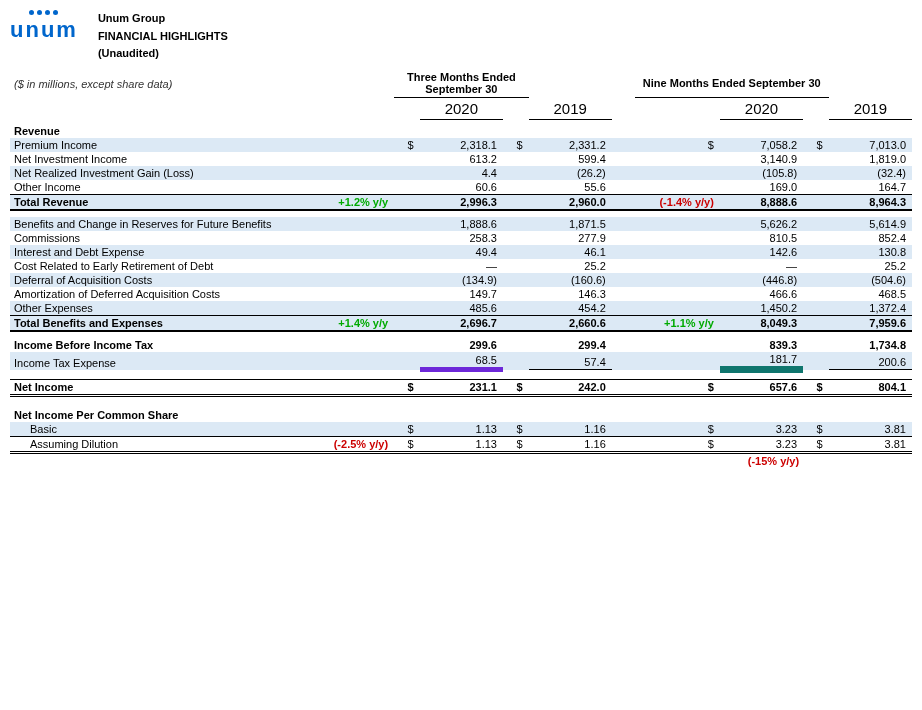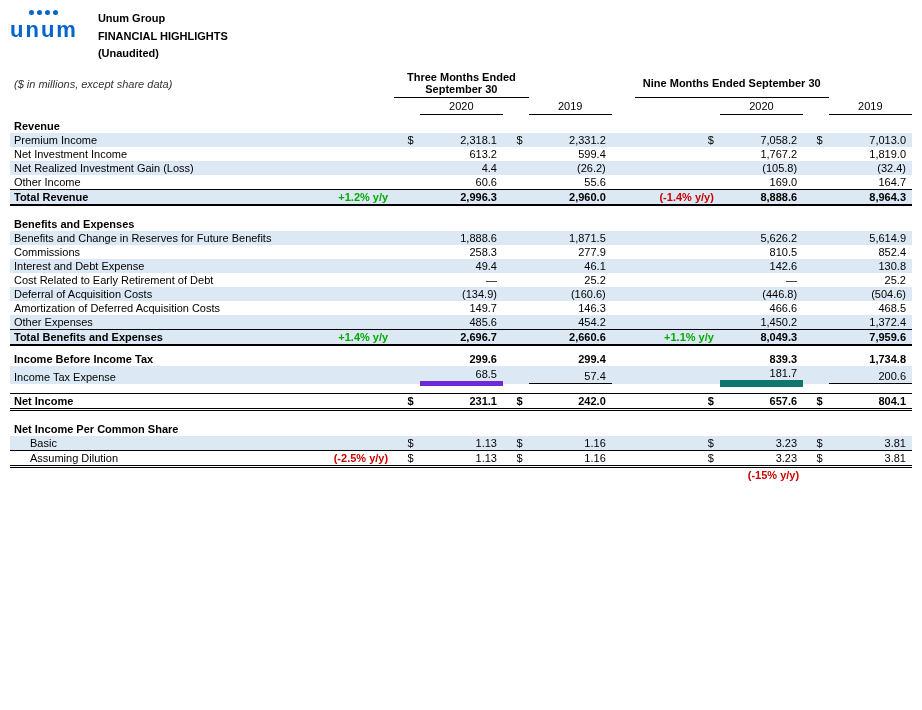--- a/index.html
+++ b/index.html
@@ -52,21 +52,21 @@
       font-size: 11px;
     }
     .section-label {
       font-style: italic;
       color: #333;
       padding: 2px 4px;
     }
     .col-header {
       text-align: center;
       font-weight: normal;
-      font-size: 11px;
+      font-size: 15px;
       padding: 2px 4px;
     }
     .period-header {
       text-align: center;
       font-size: 11px;
       font-weight: bold;
       border-bottom: 1px solid #000;
       padding-bottom: 2px;
     }
     .row-label {
@@ -191,21 +191,21 @@
 
     <tr>
       <td class="row-label">Net Investment Income</td>
       <td></td>
         <td></td>
       <td class="row-value">613.2</td>
       <td></td>
       <td class="row-value">599.4</td>
       <td></td>
         <td></td>
-      <td class="row-value">1,767.2</td>
+      <td class="row-value">3,140.9</td>
       <td></td>
       <td class="row-value">1,819.0</td>
     </tr>
 
     <tr class="highlight-row">
       <td class="row-label">Net Realized Investment Gain (Loss)</td>
       <td></td>
         <td></td>
       <td class="row-value">4.4</td>
       <td></td>
@@ -242,33 +242,20 @@
       <td class="row-value red-text" style="border-top:1px solid #000; border-bottom:2px solid #000;">(-1.4% y/y)</td>
       <td class="row-value" style="border-top:1px solid #000; border-bottom:2px solid #000;">8,888.6</td>
       <td style="border-top:1px solid #000; border-bottom:2px solid #000;"></td>
       <td class="row-value" style="border-top:1px solid #000; border-bottom:2px solid #000;">8,964.3</td>
     </tr>
 
     <tr class="divider-row">
       <td colspan="11"></td>
     </tr>
 
-    <tr class="section-title">
-      <td class="row-label">Benefits and Expenses</td>
-      <td></td>
-        <td></td>
-        <td></td>
-        <td></td>
-        <td></td>
-        <td></td>
-        <td></td>
-        <td></td>
-        <td></td>
-        <td></td>
-    </tr>
 
     <tr class="highlight-row">
       <td class="row-label">Benefits and Change in Reserves for Future Benefits</td>
       <td></td>
         <td></td>
       <td class="row-value">1,888.6</td>
       <td></td>
       <td class="row-value">1,871.5</td>
       <td></td>
         <td></td>

